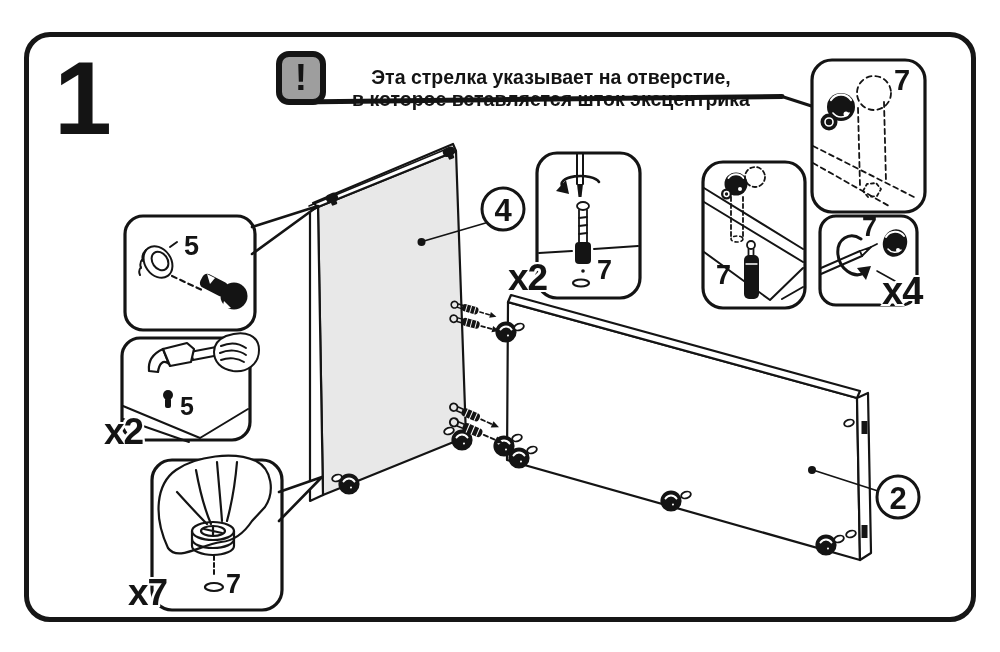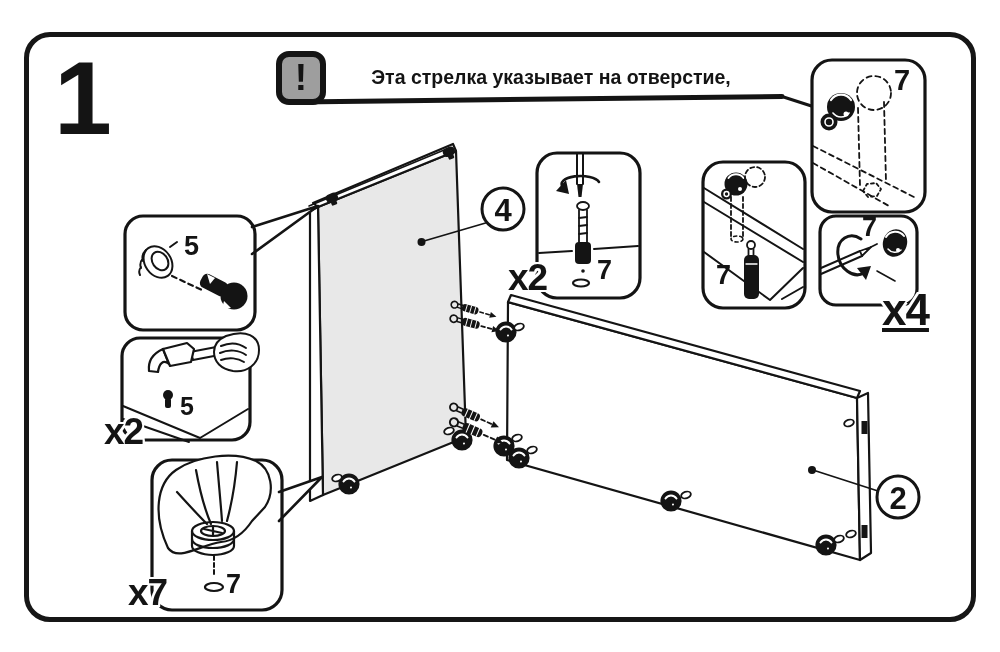--- a/index.html
+++ b/index.html
@@ -238,20 +238,21 @@
     </g>
   </svg>
 
   <div class="lbl step">1</div>
 
   <div class="warn-icon">
     <span>!</span>
   </div>
   <div class="lbl warn-text">
     <div>Эта стрелка указывает на отверстие,</div>
+    <div>в которое вставляется шток эксцентрика</div>
   </div>
 
   <div class="lbl circnum" style="left:482px;top:195px;">4</div>
   <div class="lbl circnum" style="left:877px;top:483px;">2</div>
 
   <div class="lbl pt" style="left:184px;top:233px;">5</div>
 
   <div class="lbl pt" style="left:180px;top:394px;font-size:25px;">5</div>
   <div class="lbl cnt halo" style="left:104px;top:413px;">x2</div>
 
@@ -259,15 +260,15 @@
   <div class="lbl pt" style="left:226px;top:571px;">7</div>
 
   <div class="lbl cnt halo" style="left:508px;top:259px;">x2</div>
   <div class="lbl pt" style="left:597px;top:257px;">7</div>
 
   <div class="lbl pt" style="left:716px;top:262px;">7</div>
 
   <div class="lbl pt" style="left:894px;top:66px;font-size:29px;">7</div>
 
   <div class="lbl pt" style="left:862px;top:214px;">7</div>
-  <div class="lbl cnt halo" style="left:882px;top:288px;font-size:44px;text-decoration:underline;">x4</div>
+  <div class="lbl cnt halo" style="left:882px;top:272px;font-size:38px;">x4</div>
 
 </div>
 
 </body></html>

